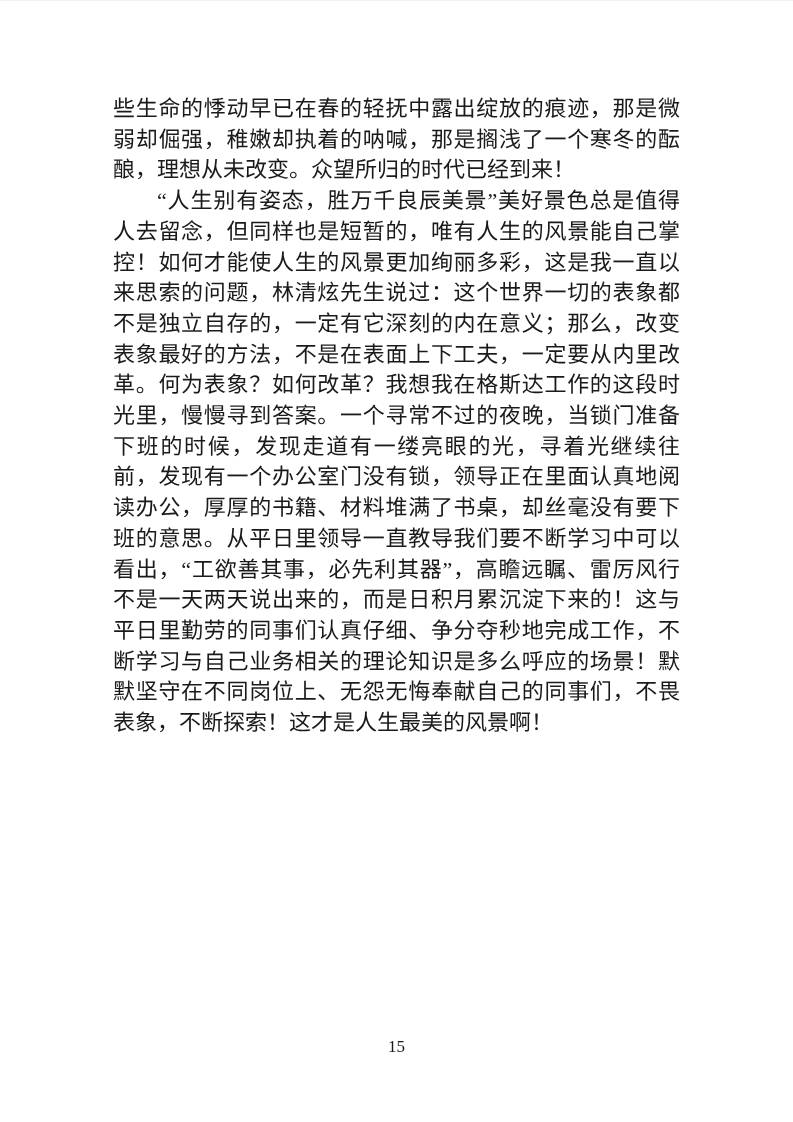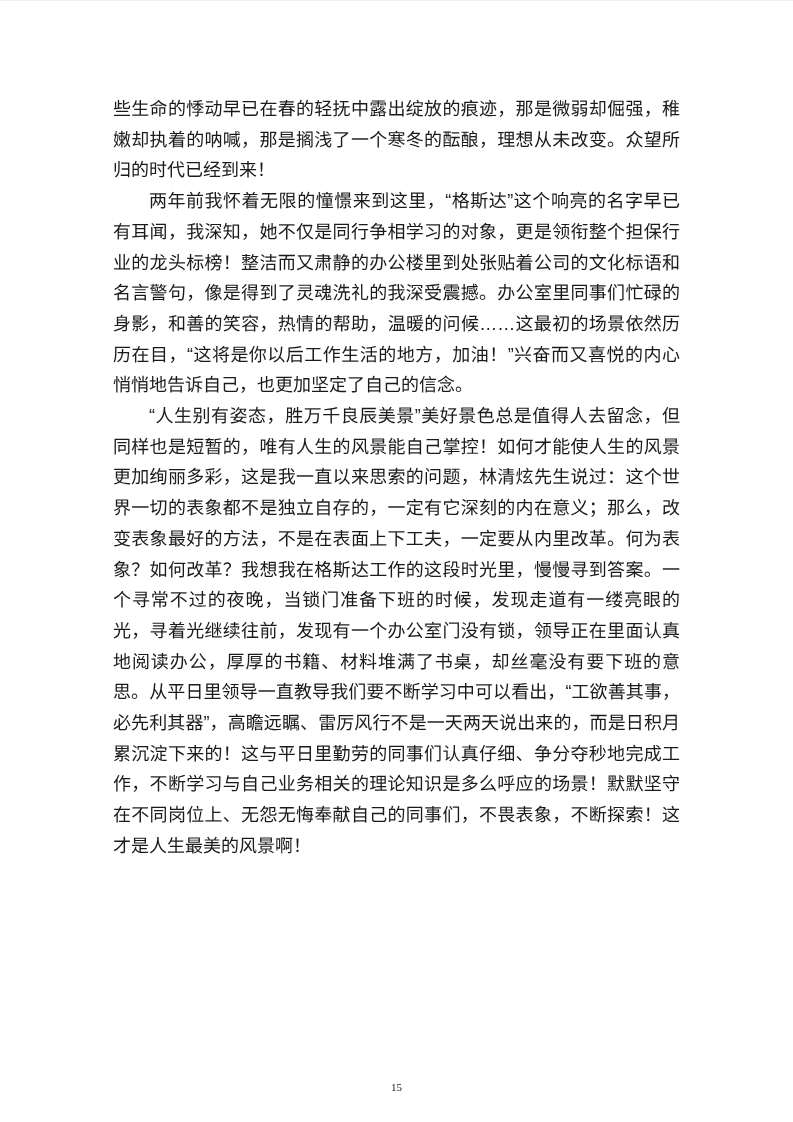--- a/index.html
+++ b/index.html
@@ -14,48 +14,47 @@
     background: #ffffff;
     overflow: hidden;
     border-top: 1px solid #eef0f2;
     box-sizing: border-box;
   }
   .text-block {
     position: absolute;
     left: 113px;
     top: 93px;
     width: 567px;
-    font-family: Liberation Sans, sans-serif;
-    font-size: 18px;
+    font-family: Liberation Serif, serif;
+    font-size: 22px;
     line-height: 30.7px;
     color: #1a1a1a;
     text-align: justify;
     text-justify: inter-ideograph;
   }
   .text-block p {
     margin: 0;
     padding: 0;
   }
   .text-block p.indent {
     text-indent: 2em;
   }
   .page-number {
     position: absolute;
-    top: 1080px;
+    top: 1036px;
     left: 0;
     width: 100%;
     text-align: center;
     font-family: "Liberation Serif", "DejaVu Serif", serif;
-    font-size: 11px;
+    font-size: 17px;
     color: #1a1a1a;
   }
 </style>
 </head>
 <body>
 
 <div class="page">
   <div class="text-block">
     <p>些生命的悸动早已在春的轻抚中露出绽放的痕迹，那是微弱却倔强，稚嫩却执着的呐喊，那是搁浅了一个寒冬的酝酿，理想从未改变。众望所归的时代已经到来！</p>
-    <p class="indent">两年前我怀着无限的憧憬来到这里，“格斯达”这个响亮的名字早已有耳闻，我深知，她不仅是同行争相学习的对象，更是领衔整个担保行业的龙头标榜！整洁而又肃静的办公楼里到处张贴着公司的文化标语和名言警句，像是得到了灵魂洗礼的我深受震撼。办公室里同事们忙碌的身影，和善的笑容，热情的帮助，温暖的问候……这最初的场景依然历历在目，“这将是你以后工作生活的地方，加油！”兴奋而又喜悦的内心悄悄地告诉自己，也更加坚定了自己的信念。</p>
     <p class="indent">“人生别有姿态，胜万千良辰美景”美好景色总是值得人去留念，但同样也是短暂的，唯有人生的风景能自己掌控！如何才能使人生的风景更加绚丽多彩，这是我一直以来思索的问题，林清炫先生说过：这个世界一切的表象都不是独立自存的，一定有它深刻的内在意义；那么，改变表象最好的方法，不是在表面上下工夫，一定要从内里改革。何为表象？如何改革？我想我在格斯达工作的这段时光里，慢慢寻到答案。一个寻常不过的夜晚，当锁门准备下班的时候，发现走道有一缕亮眼的光，寻着光继续往前，发现有一个办公室门没有锁，领导正在里面认真地阅读办公，厚厚的书籍、材料堆满了书桌，却丝毫没有要下班的意思。从平日里领导一直教导我们要不断学习中可以看出，“工欲善其事，必先利其器”，高瞻远瞩、雷厉风行不是一天两天说出来的，而是日积月累沉淀下来的！这与平日里勤劳的同事们认真仔细、争分夺秒地完成工作，不断学习与自己业务相关的理论知识是多么呼应的场景！默默坚守在不同岗位上、无怨无悔奉献自己的同事们，不畏表象，不断探索！这才是人生最美的风景啊！</p>
   </div>
   <div class="page-number">15</div>
 </div>
 
 </body></html>

